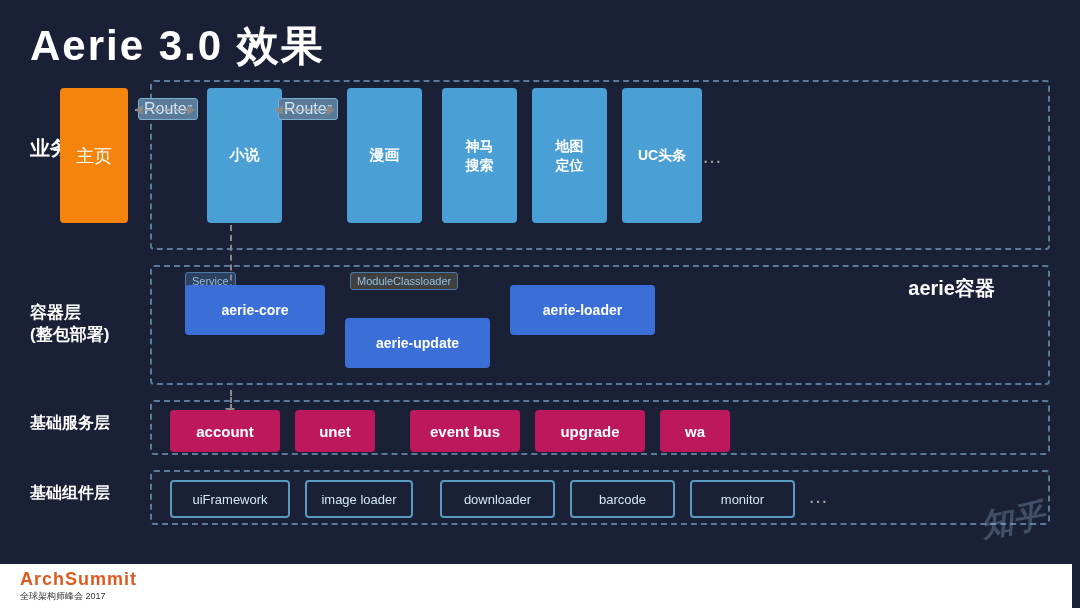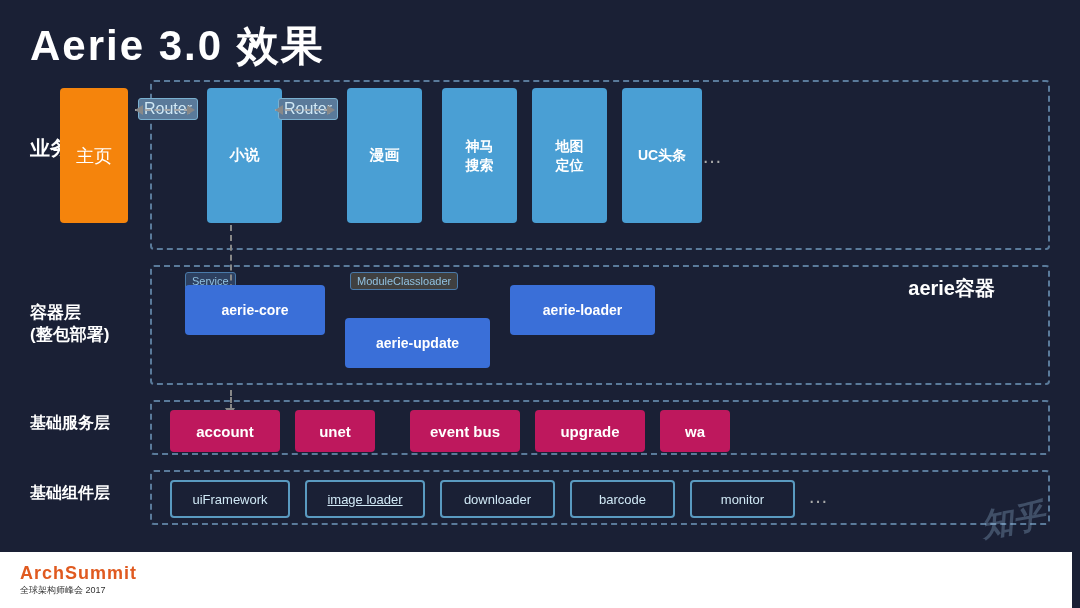--- a/index.html
+++ b/index.html
@@ -188,21 +188,21 @@
       color: #d0e8f5;
       font-size: 13px;
     }
 
     
     .bottom-bar {
       position: absolute;
       bottom: 0;
       left: 0;
       right: 8px;
-      height: 56px;
+      height: 44px;
       background: #ffffff;
       display: flex;
       align-items: center;
       padding: 0 20px;
     }
 
     .arch-logo {
       display: flex;
       flex-direction: column;
       align-items: flex-start;
@@ -346,21 +346,21 @@
   <div class="service-box" style="top:330px; left:265px; width:80px; height:42px;">unet</div>
 
   <div class="service-box" style="top:330px; left:380px; width:110px; height:42px;">event bus</div>
 
   <div class="service-box" style="top:330px; left:505px; width:110px; height:42px;">upgrade</div>
 
   <div class="service-box" style="top:330px; left:630px; width:70px; height:42px;">wa</div>
 
   <div class="component-box" style="top:400px; left:140px; width:120px; height:38px;">uiFramework</div>
 
-  <div class="component-box" style="top:400px; left:275px; width:120px; height:38px;text-decoration:underline;">image loader</div>
+  <div class="component-box" style="top:400px; left:275px; width:108px; height:38px;">image loader</div>
 
   <div class="component-box" style="top:400px; left:410px; width:115px; height:38px;">downloader</div>
 
   <div class="component-box" style="top:400px; left:540px; width:105px; height:38px;">barcode</div>
 
   <div class="component-box" style="top:400px; left:660px; width:105px; height:38px;">monitor</div>
 
   <div class="dots-text" style="top:405px; left:778px; color:#aaa;">…</div>
 
 </div>

